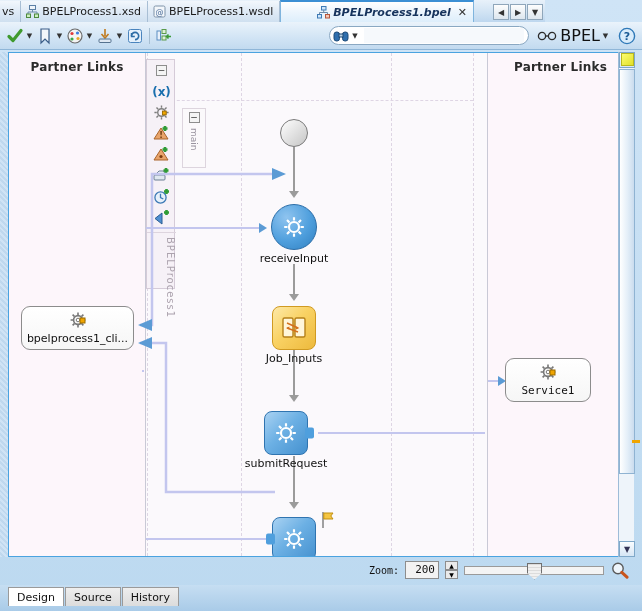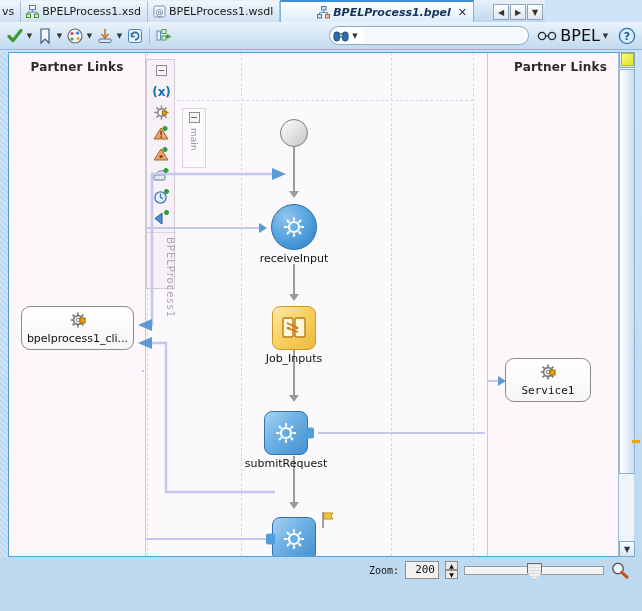--- a/index.html
+++ b/index.html
@@ -671,14 +671,19 @@
       <span class="slider-thumb"></span>
     </span>
     <span>
       <svg width="20" height="18" viewBox="0 0 20 18">
         <circle cx="8" cy="7.5" r="5.2" fill="#eef5fb" stroke="#5a5a5a" stroke-width="1.4"></circle>
         <path d="M11.8 11.3 L17 16.2" stroke="#c8541c" stroke-width="3" stroke-linecap="round"></path>
       </svg>
     </span>
   </div>
 
+  <div class="bottom-tabs">
+    <div class="btab active">Design</div>
+    <div class="btab">Source</div>
+    <div class="btab">History</div>
+  </div>
 
 </div>
 
 </body></html>

